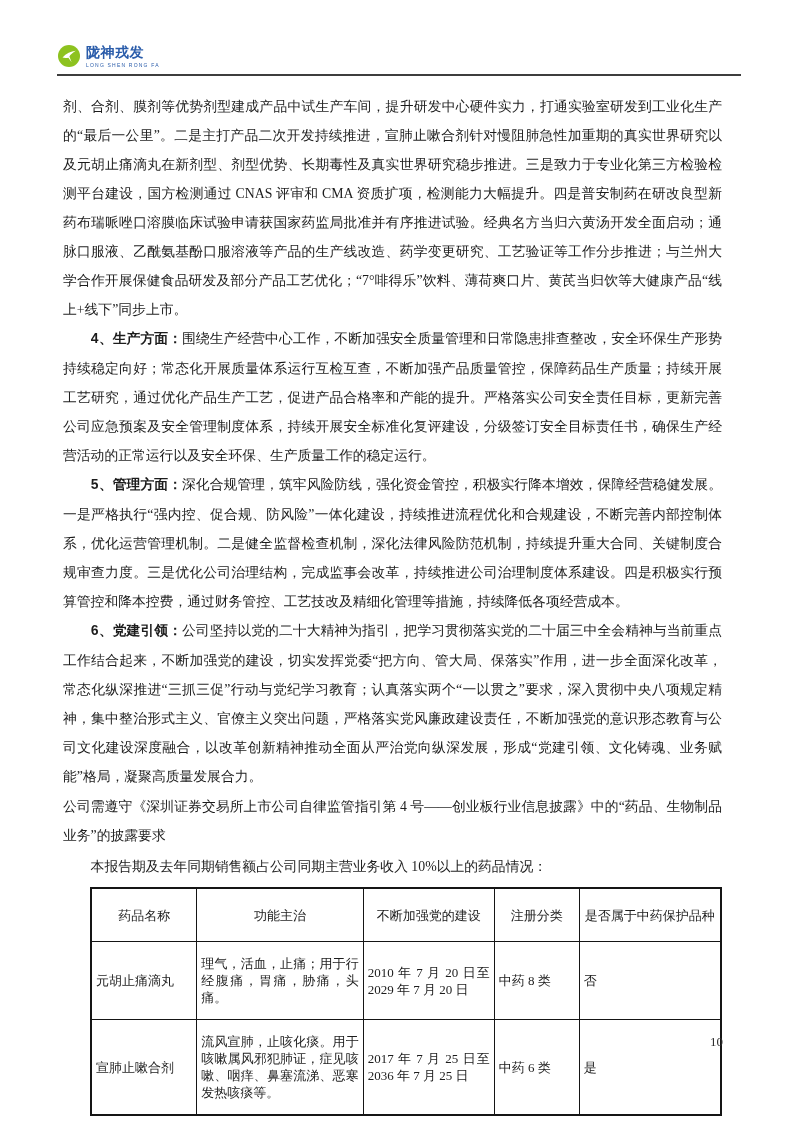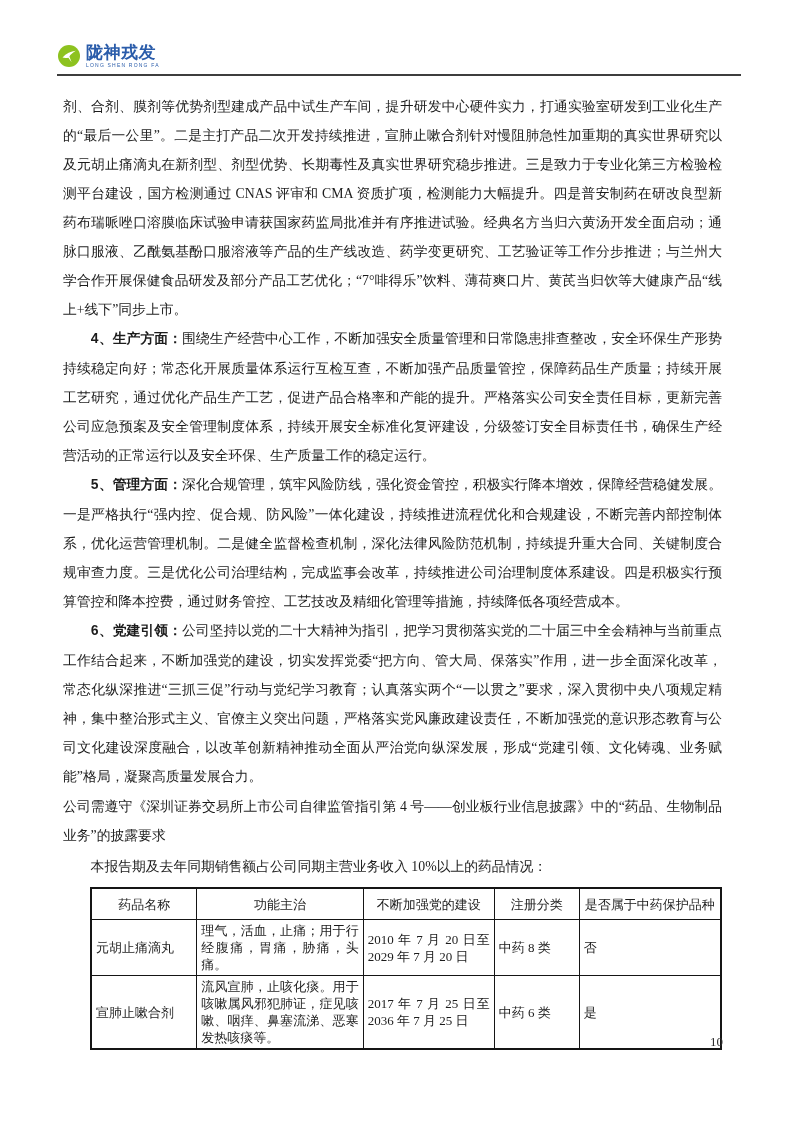--- a/index.html
+++ b/index.html
@@ -17,21 +17,21 @@
   }
   .hdr-row {
     display:flex; justify-content:space-between; align-items:flex-end;
     padding-bottom:6px;
     border-bottom:2.5px solid #3d3d3d;
   }
   .logo { display:flex; align-items:center; gap:5px; }
   .logo svg { width:24px; height:24px; display:block; }
   .brand-cn {
     font-family:"Liberation Sans", sans-serif;
-    font-weight:700; font-size:17px; line-height:15px;
+    font-weight:700; font-size:14px; line-height:15px;
     color:#2a5caa; letter-spacing:0.5px;
   }
   .brand-en {
     font-family:"Liberation Sans", sans-serif;
     font-size:5px; line-height:6px; margin-top:2px;
     color:#2a5caa; letter-spacing:1.2px; white-space:nowrap;
   }
   .hdr-title {
     font-size:13.2px; line-height:18px; color:#151515;
     padding-bottom:1px;
@@ -51,21 +51,21 @@
   
   table.drug {
     border-collapse:collapse;
     width:calc(100% - 27px);
     margin:6px 0 0 27px;
     border:2px solid #151515;
     font-size:13px;
   }
   table.drug th, table.drug td {
     border:1px solid #151515;
-    padding:2px 4px;
+    padding:13px 4px;
     font-weight:normal;
     line-height:17px;
     vertical-align:middle;
   }
   table.drug th { height:26px; text-align:center; }
   td.c { text-align:left; }
   td.j { text-align:justify; }
   
   .pageno {
     position:absolute; top:1034px; right:70px;

